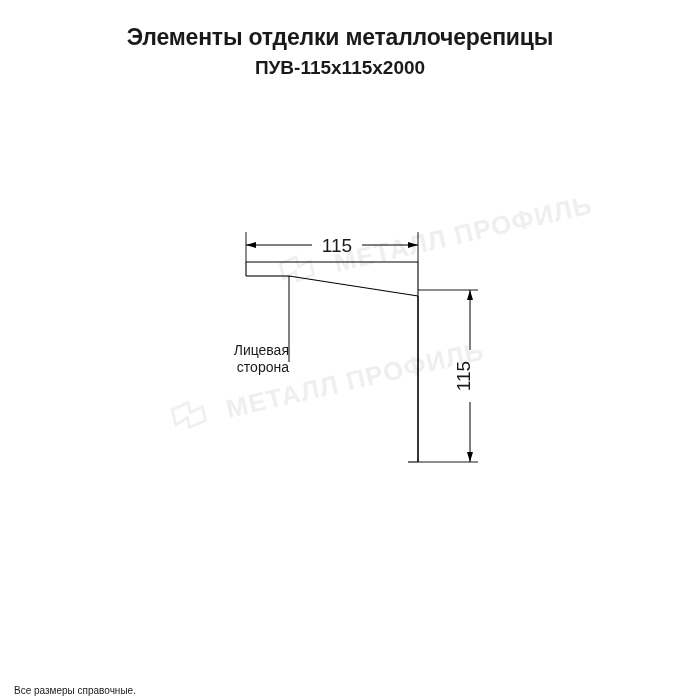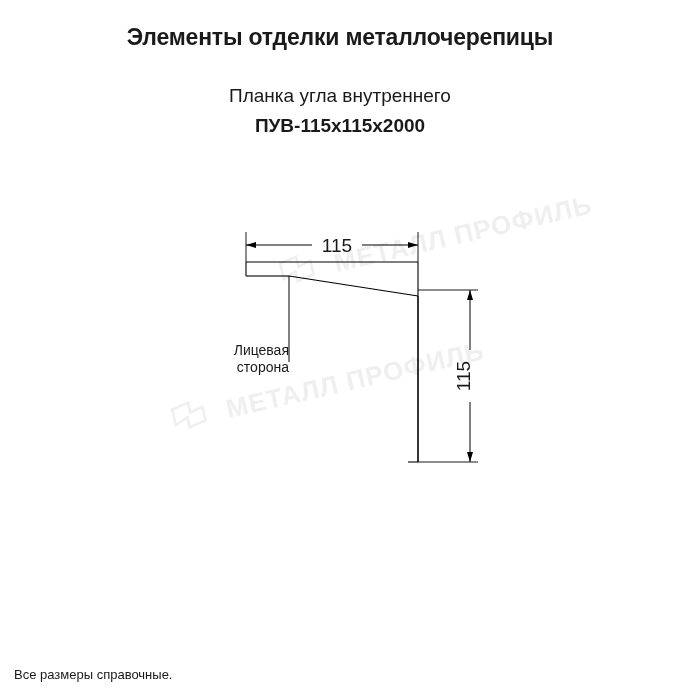--- a/index.html
+++ b/index.html
@@ -68,32 +68,31 @@
     top: 0;
     left: 0;
     width: 700px;
     height: 700px;
   }
 
   
   .footnotes {
     position: absolute;
     left: 14px;
-    bottom: 16px;
-    font-size: 13px;
+    bottom: 0;
+    font-size: 10px;
     line-height: 19px;
     color: #1a1a1a;
   }
 </style>
 </head>
 <body>
 
 <div class="title-block">
   <div class="main-title">Элементы отделки металлочерепицы</div>
-  <div class="sub-title">Планка угла внутреннего</div>
   <div class="sub-title-2">ПУВ-115х115х2000</div>
 </div>
 
 <div class="watermark wm1">
   <span class="wm-logo">
     <svg width="46" height="30" viewBox="0 0 46 30" aria-hidden="true">
       <path d="M3 22 L3 6 L20 3 L20 13 L33 10 L33 24 L16 27 L16 17 L3 22 Z" fill="none" stroke="#efefef" stroke-width="2.6"></path>
     </svg>
   </span>
   <span>МЕТАЛЛ ПРОФИЛЬ</span>

